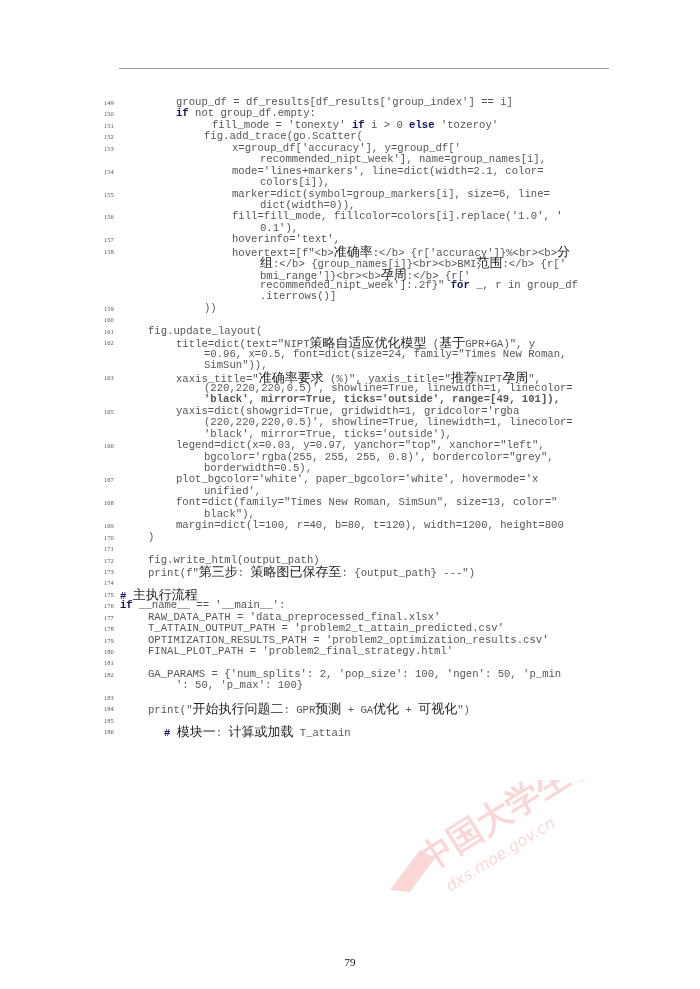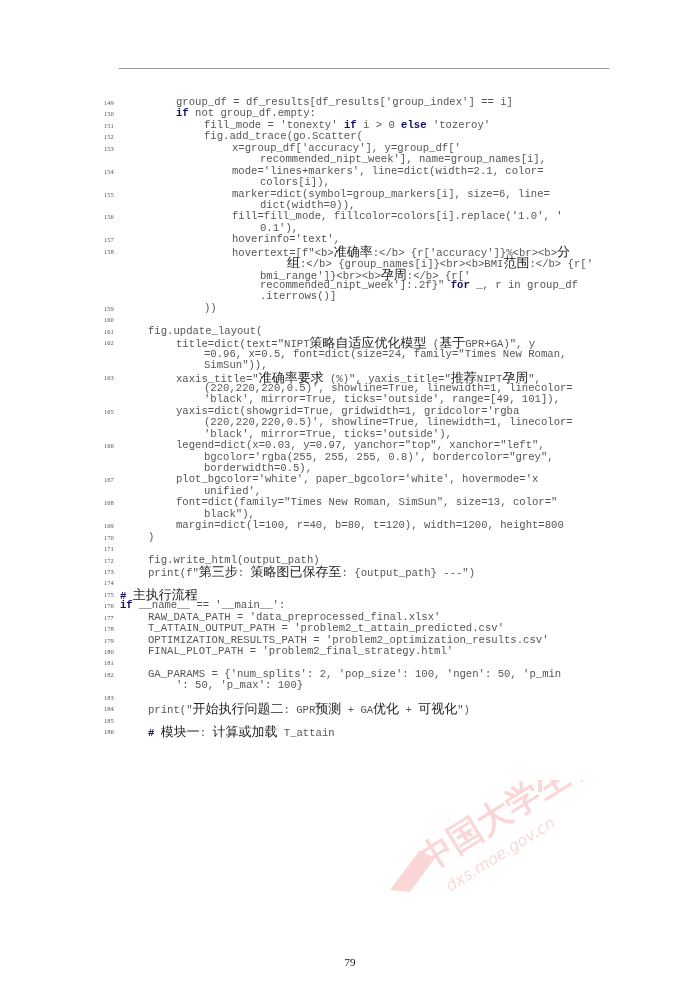--- a/index.html
+++ b/index.html
@@ -23,21 +23,21 @@
     <div class="ln">
       <span class="num">149</span>
       <span class="txt" style="left: 176px;">group_df = df_results[df_results['group_index'] == i]</span>
     </div>
     <div class="ln">
       <span class="num">150</span>
       <span class="txt" style="left: 176px;"><b class="kw">if</b> not group_df.empty:</span>
     </div>
     <div class="ln">
       <span class="num">151</span>
-      <span class="txt" style="left: 204px;">fill_mode = 'tonexty' <b class="kw">if</b> i &gt; 0 <b class="kw">else</b> 'tozeroy'</span>
+      <span class="txt" style="left: 212px;">fill_mode = 'tonexty' <b class="kw">if</b> i &gt; 0 <b class="kw">else</b> 'tozeroy'</span>
     </div>
     <div class="ln">
       <span class="num">152</span>
       <span class="txt" style="left: 204px;">fig.add_trace(go.Scatter(</span>
     </div>
     <div class="ln">
       <span class="num">153</span>
       <span class="txt" style="left: 232px;">x=group_df['accuracy'], y=group_df['</span>
     </div>
     <div class="ln">
@@ -71,21 +71,21 @@
     <div class="ln">
       <span class="num">157</span>
       <span class="txt" style="left: 232px;">hoverinfo='text',</span>
     </div>
     <div class="ln">
       <span class="num">158</span>
       <span class="txt" style="left: 232px;">hovertext=[f"&lt;b&gt;<span class="cn">准确率</span>:&lt;/b&gt; {r['accuracy']}%&lt;br&gt;&lt;b&gt;<span class="cn">分</span></span>
     </div>
     <div class="ln">
       <span class="num"></span>
-      <span class="txt" style="left: 260px; margin-left: 27px;"><span class="cn">组</span>:&lt;/b&gt; {group_names[i]}&lt;br&gt;&lt;b&gt;BMI<span class="cn">范围</span>:&lt;/b&gt; {r['</span>
+      <span class="txt" style="left: 260px;"><span class="cn">组</span>:&lt;/b&gt; {group_names[i]}&lt;br&gt;&lt;b&gt;BMI<span class="cn">范围</span>:&lt;/b&gt; {r['</span>
     </div>
     <div class="ln">
       <span class="num"></span>
       <span class="txt" style="left: 260px;">bmi_range']}&lt;br&gt;&lt;b&gt;<span class="cn">孕周</span>:&lt;/b&gt; {r['</span>
     </div>
     <div class="ln">
       <span class="num"></span>
       <span class="txt" style="left: 260px;">recommended_nipt_week']:.2f}" <b class="kw">for</b> _, r in group_df</span>
     </div>
     <div class="ln">
@@ -119,21 +119,21 @@
     <div class="ln">
       <span class="num">163</span>
       <span class="txt" style="left: 176px;">xaxis_title="<span class="cn">准确率要求</span> (%)", yaxis_title="<span class="cn">推荐</span>NIPT<span class="cn">孕周</span>",</span>
     </div>
     <div class="ln">
       <span class="num"></span>
       <span class="txt" style="left: 204px;">(220,220,220,0.5)', showline=True, linewidth=1, linecolor=</span>
     </div>
     <div class="ln">
       <span class="num"></span>
-      <span class="txt" style="left: 204px;">'black', mirror=True, ticks='outside', range=[49, 101]),</span>
+      <span class="txt" style="left: 204px; font-weight: bold;">'black', mirror=True, ticks='outside', range=[49, 101]),</span>
     </div>
     <div class="ln">
       <span class="num">165</span>
       <span class="txt" style="left: 176px;">yaxis=dict(showgrid=True, gridwidth=1, gridcolor='rgba</span>
     </div>
     <div class="ln">
       <span class="num"></span>
       <span class="txt" style="left: 204px;">(220,220,220,0.5)', showline=True, linewidth=1, linecolor=</span>
     </div>
     <div class="ln">
@@ -235,21 +235,21 @@
     <div class="ln">
       <span class="num">184</span>
       <span class="txt" style="left: 148px;">print("<span class="cn">开始执行问题二</span>: GPR<span class="cn">预测</span> + GA<span class="cn">优化</span> + <span class="cn">可视化</span>")</span>
     </div>
     <div class="ln">
       <span class="num">185</span>
       <span class="txt" style="left: 120px;"></span>
     </div>
     <div class="ln">
       <span class="num">186</span>
-      <span class="txt" style="left: 148px;"><b class="kw">#</b> <span class="cn">模块一</span>: <span class="cn">计算或加载</span> T_attain</span>
+      <span class="txt" style="left: 164px;"><b class="kw">#</b> <span class="cn">模块一</span>: <span class="cn">计算或加载</span> T_attain</span>
     </div>
   </div>
 
 <svg class="wm" viewBox="0 0 260 120">
   <g opacity="0.22" fill="#f04b4b">
     <path d="M10 110 L40 70 L55 78 L30 112 Z"></path>
     <text x="48" y="92" font-size="34" font-family="DejaVu Sans, sans-serif" font-weight="bold" transform="rotate(-32 48 92)">中国大学生在线</text>
     <text x="70" y="112" font-size="16" font-family="DejaVu Sans, sans-serif" font-style="italic" transform="rotate(-32 70 112)">dxs.moe.gov.cn</text>
   </g>
 </svg>

